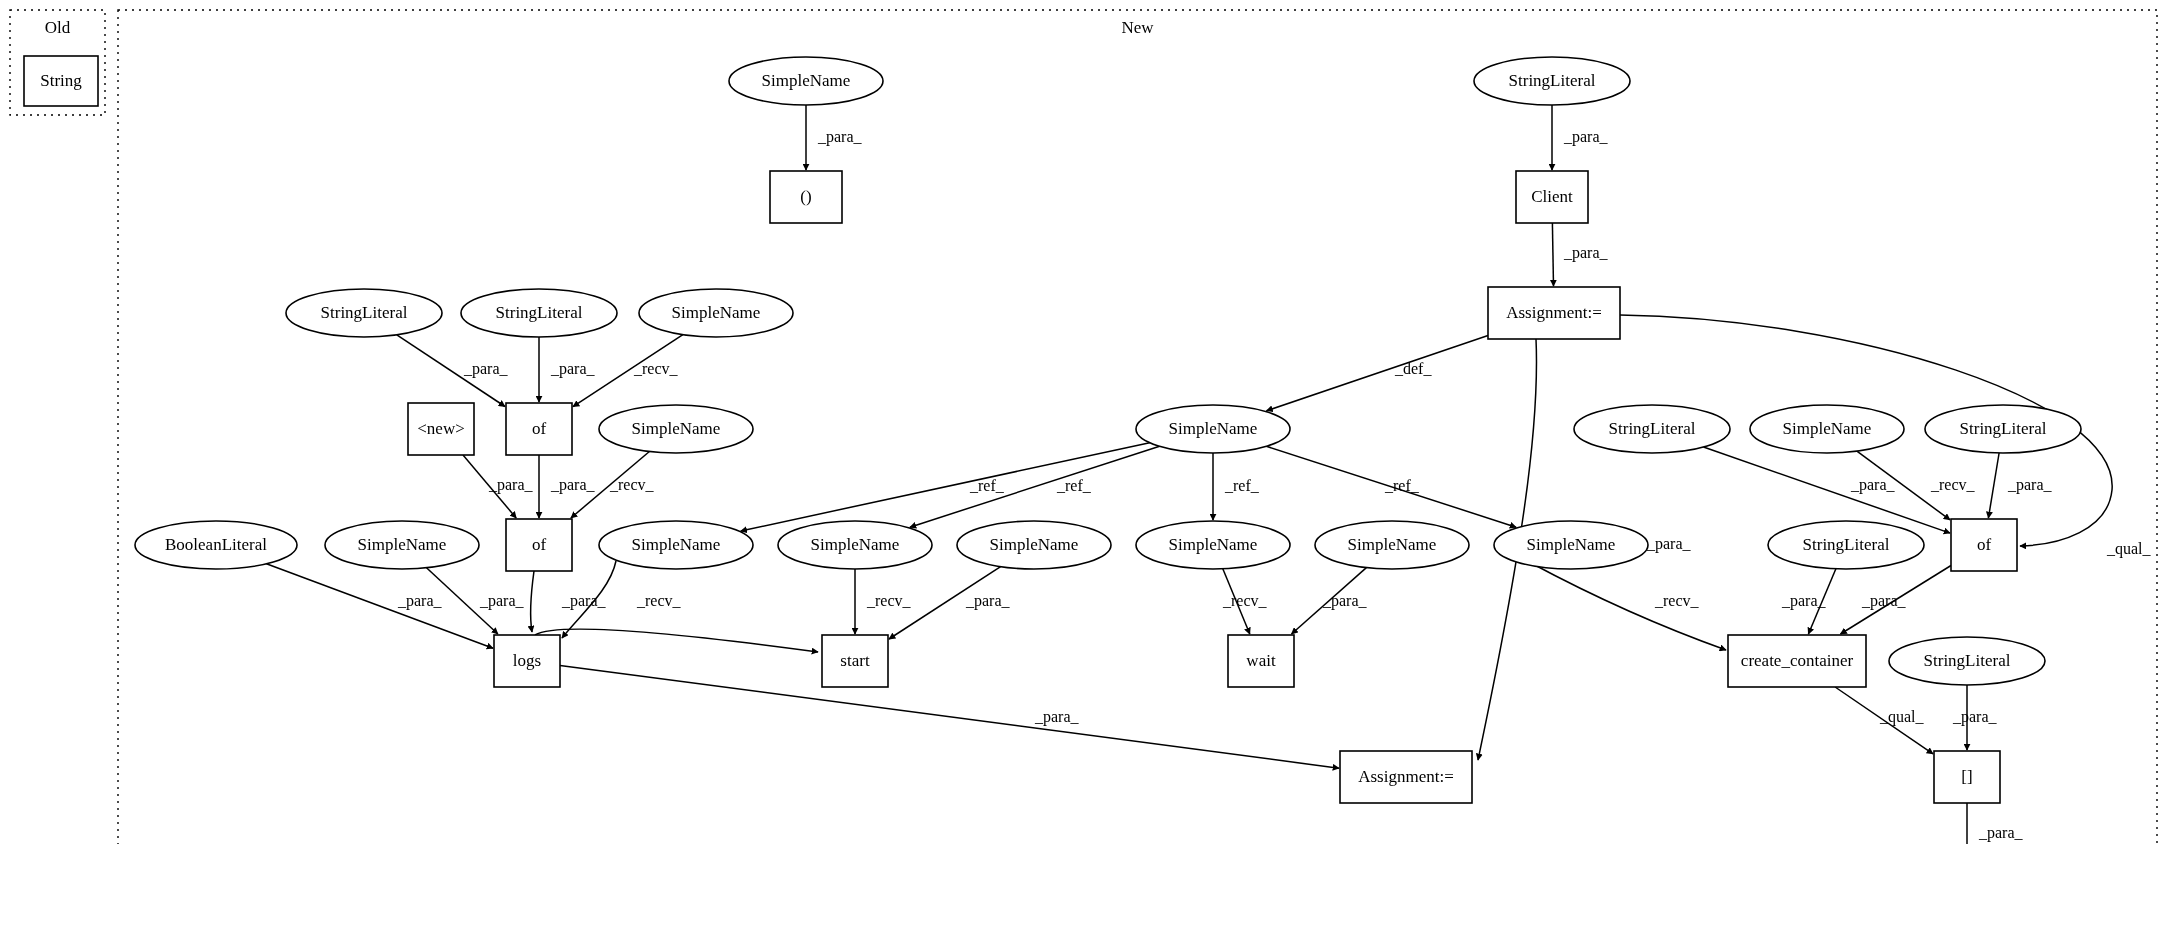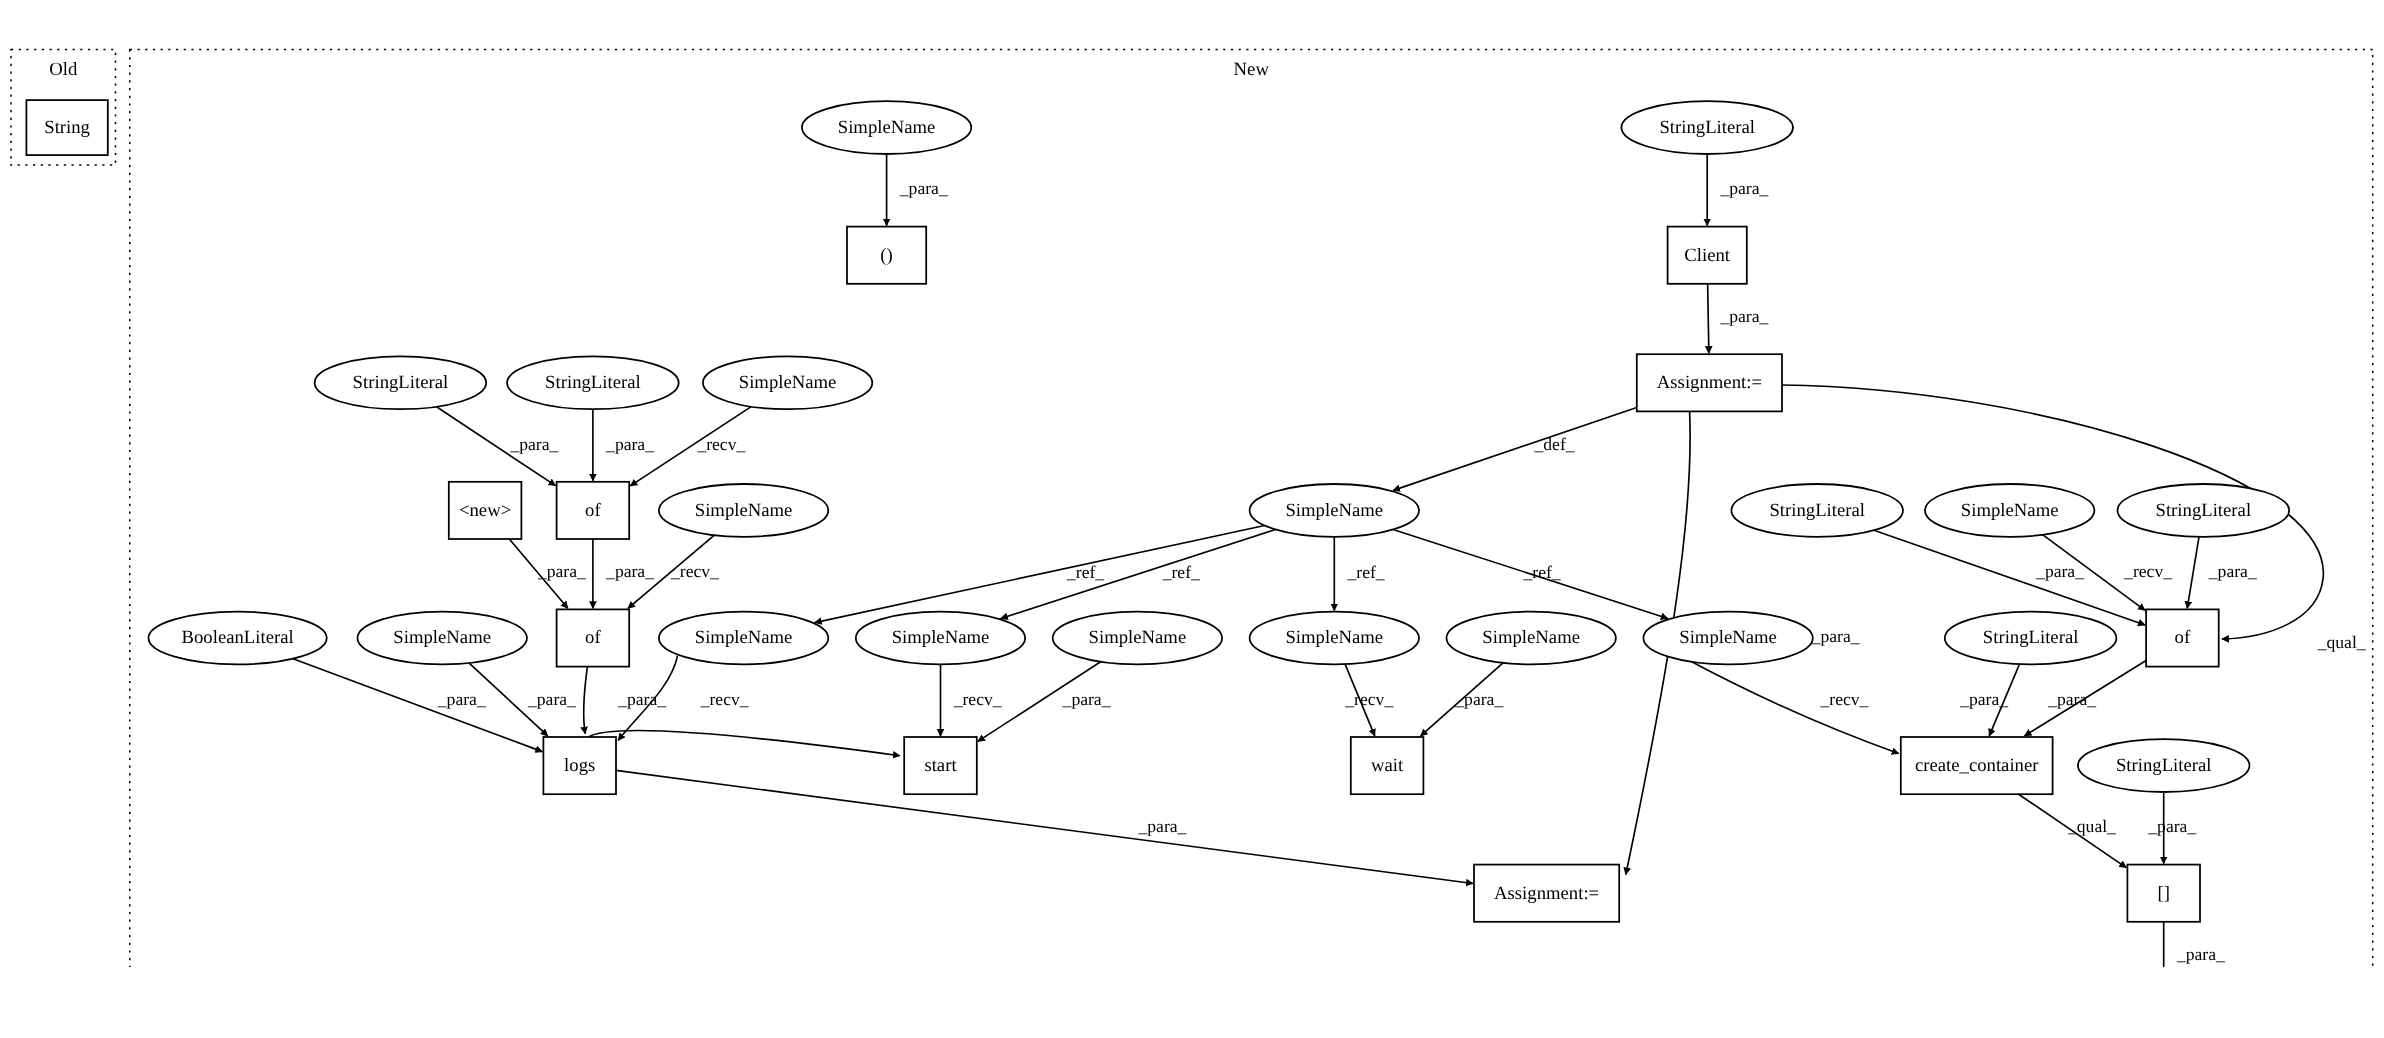--- a/index.html
+++ b/index.html
@@ -6,21 +6,20 @@
     margin: 0;
     padding: 0;
     background: #ffffff;
   }
   #canvas-wrap {
     position: relative;
     width: 2167px;
     height: 844px;
     background: #ffffff;
     font-family: "Liberation Serif", "DejaVu Serif", serif;
-    margin-top: 35px;
   }
   svg.graph {
     display: block;
     width: 2167px;
     height: 944px;
   }
   .node-shape {
     fill: #ffffff;
     stroke: #000000;
     stroke-width: 1.6;

